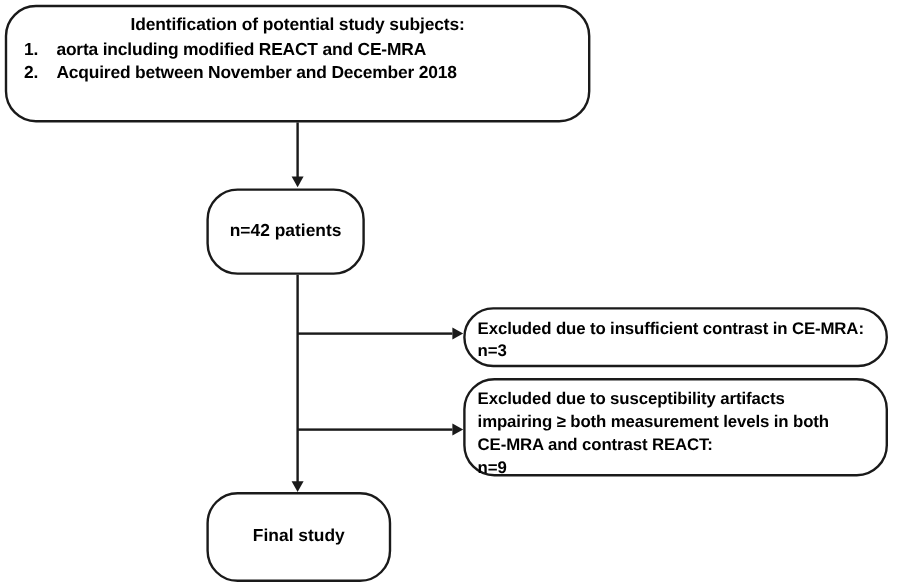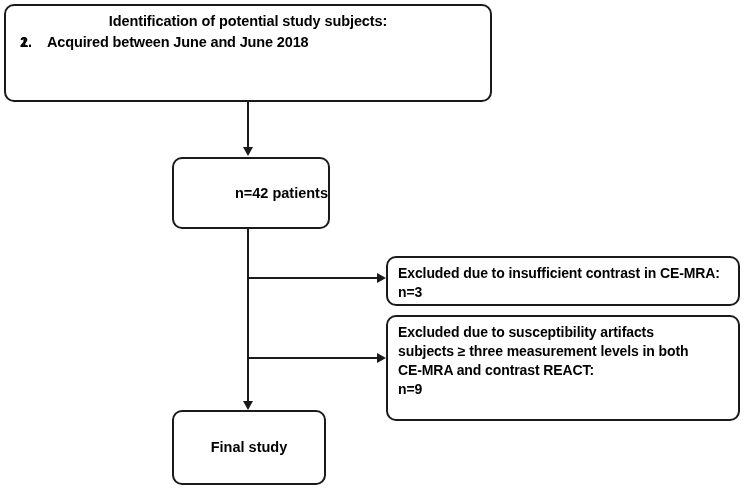--- a/index.html
+++ b/index.html
@@ -14,21 +14,21 @@
     position: relative;
     width: 749px;
     height: 489px;
     background: #ffffff;
     overflow: hidden;
   }
   .node {
     position: absolute;
     box-sizing: border-box;
     border: 2px solid #1a1a1a;
-    border-radius: 10px;
+    border-radius: 26px;
     background: #ffffff;
     color: #000000;
     font-weight: bold;
     font-family: "Liberation Sans", sans-serif;
   }
 
   
   #box-identification {
     left: 4px;
     top: 4px;
@@ -58,45 +58,45 @@
   #box-identification li .marker {
     position: absolute;
     left: 4px;
     top: 0;
   }
 
   
   #box-enrolled {
     left: 172px;
     top: 157px;
-    width: 158px;
+    width: 132px;
     height: 72px;
     display: flex;
     align-items: center;
-    justify-content: flex-end;
+    justify-content: center;
     font-size: 14.5px;
   }
 
   
   .excl {
     left: 386px;
     padding: 6px 8px 6px 10px;
     font-size: 14px;
     line-height: 19px;
     letter-spacing: -0.1px;
   }
   #box-excluded-contrast {
     top: 256px;
     width: 354px;
     height: 50px;
   }
   #box-excluded-artifacts {
     top: 315px;
     width: 354px;
-    height: 106px;
+    height: 82px;
   }
   .excl .ln { white-space: nowrap; }
 
   
   #box-final {
     left: 172px;
     top: 410px;
     width: 154px;
     height: 75px;
     display: flex;
@@ -134,24 +134,25 @@
 </head>
 <body>
 
 <div id="canvas">
 
   <div class="node" id="box-identification">
     <div class="title">Identification of potential study subjects:</div>
     <ol>
       <li>
         <span class="marker">1.</span>
+        <div>aorta including modified REACT and CE-MRA</div>
       </li>
       <li>
         <span class="marker">2.</span>
-        <span>Acquired between June and June 2018</span>
+        <span>Acquired between November and December 2018</span>
       </li>
     </ol>
   </div>
 
   <div class="conn v" style="left:247px; top:102px; height:46px;"></div>
   <div class="arrowhead arrow-down" style="left:242.5px; top:147px;"></div>
 
   <div class="node" id="box-enrolled">
     <span>n=42 patients</span>
   </div>
@@ -165,21 +166,21 @@
   <div class="conn h" style="left:248px; top:357px; width:129px;"></div>
   <div class="arrowhead arrow-right" style="left:377px; top:352.5px;"></div>
 
   <div class="node excl" id="box-excluded-contrast">
     <div class="ln">Excluded due to insufficient contrast in CE-MRA:</div>
     <div class="ln">n=3</div>
   </div>
 
   <div class="node excl" id="box-excluded-artifacts">
     <div class="ln">Excluded due to susceptibility artifacts</div>
-    <div class="ln">subjects ≥ three measurement levels in both</div>
+    <div class="ln">impairing ≥ both measurement levels in both</div>
     <div class="ln">CE-MRA and contrast REACT:</div>
     <div class="ln">n=9</div>
   </div>
 
   <div class="node" id="box-final">
     <div>Final study</div>
   </div>
 
 </div>
 

